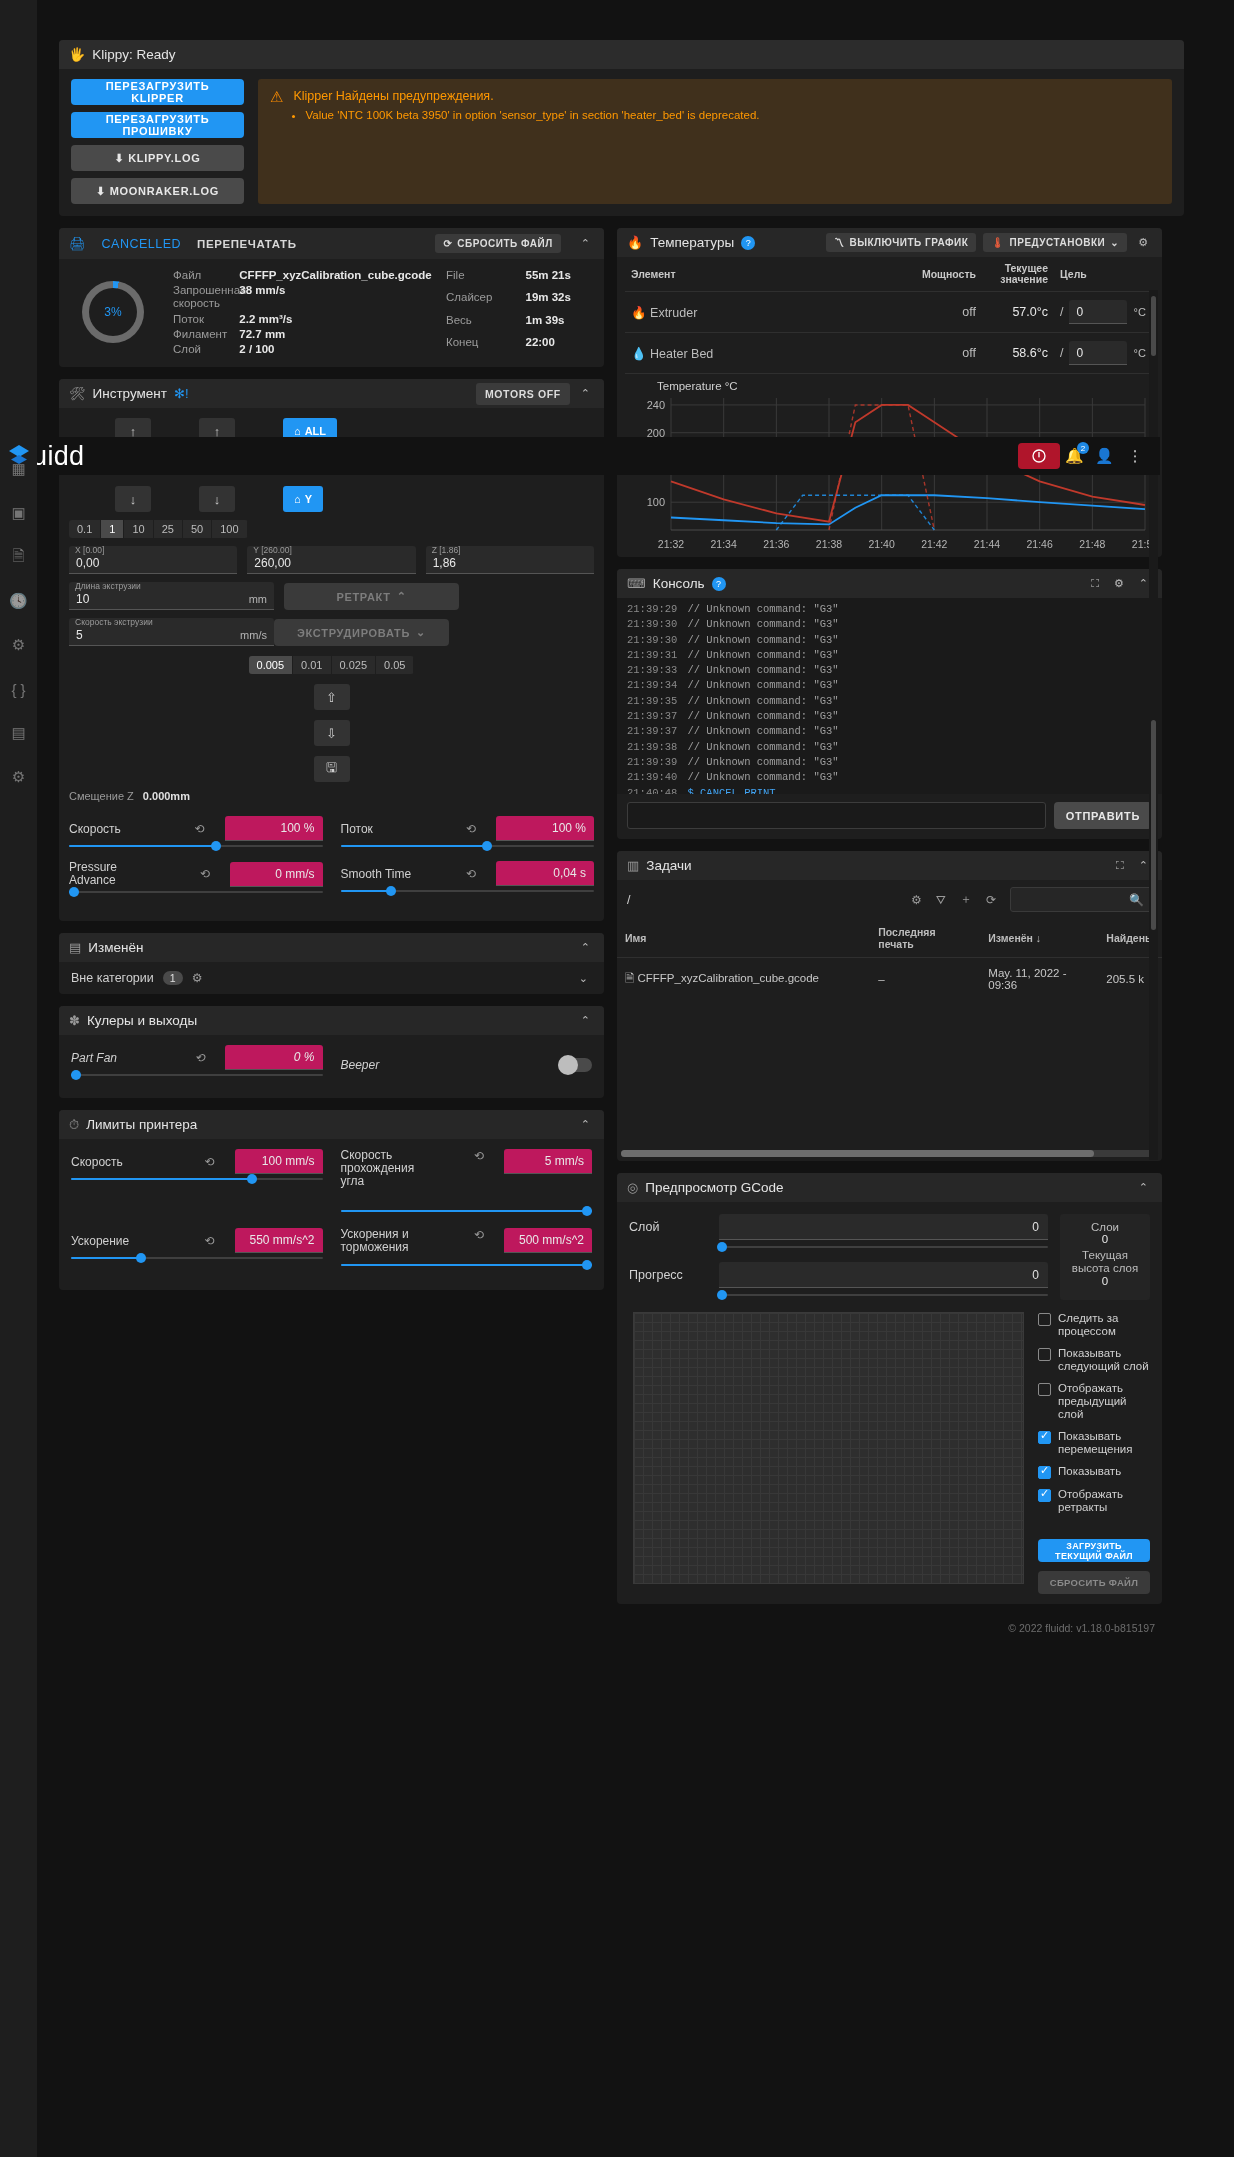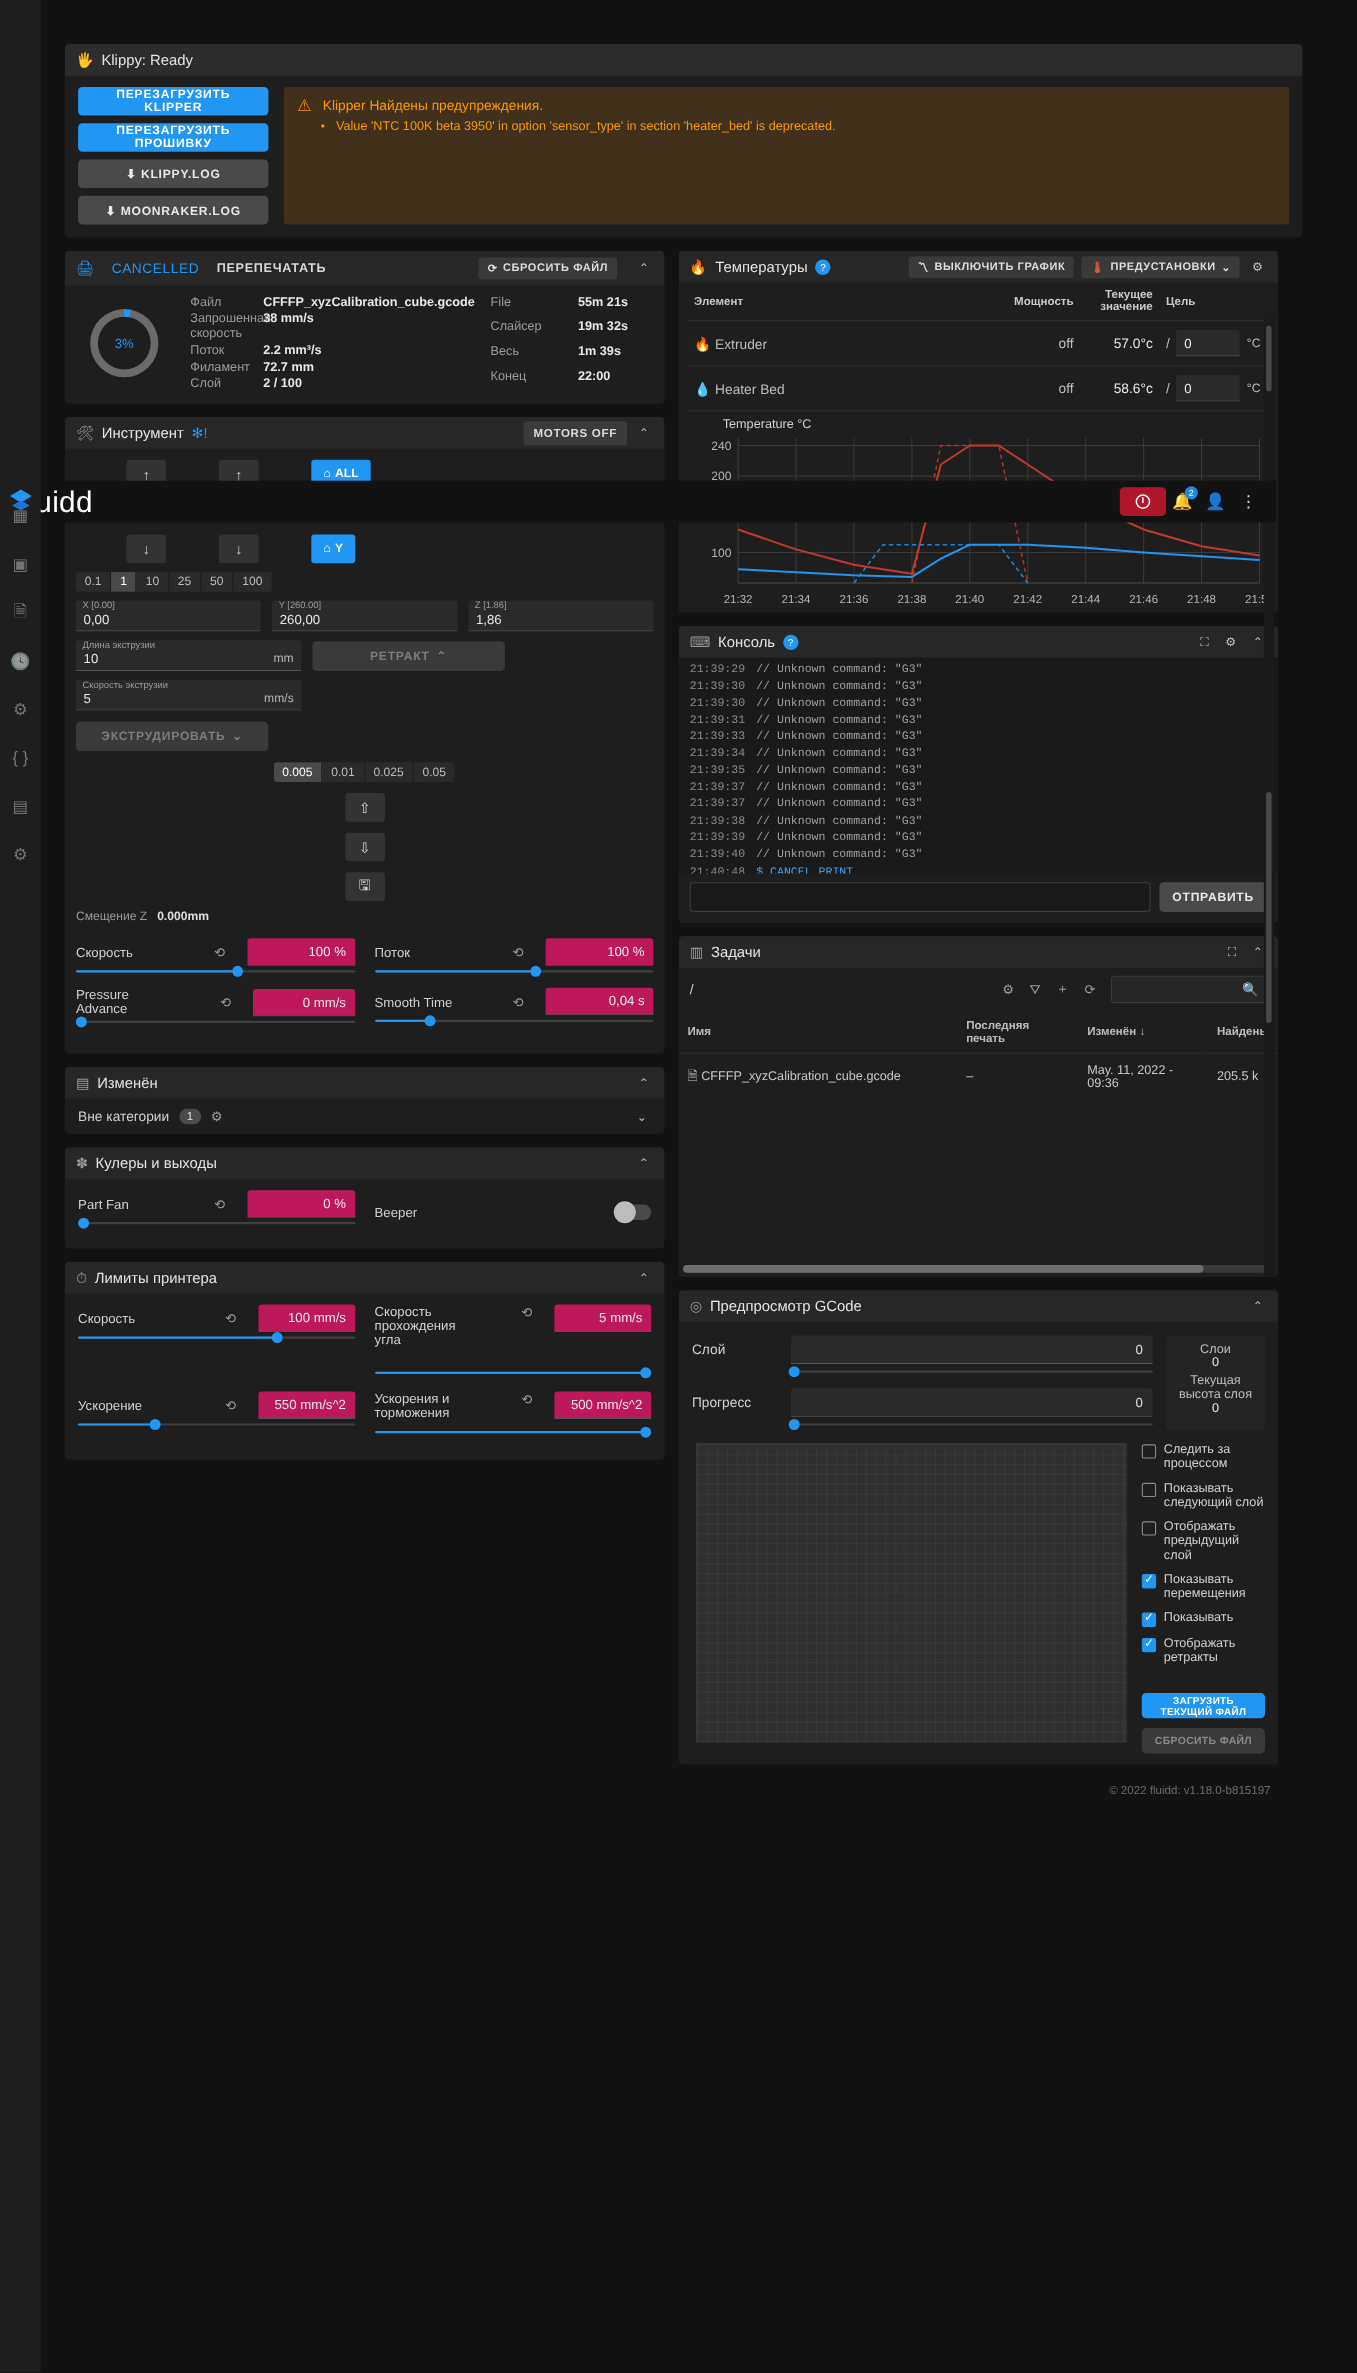--- a/index.html
+++ b/index.html
@@ -292,21 +292,21 @@
               <div class="lbl">Длина экструзии</div>
               <div class="val">10</div>
               <div class="suf">mm</div>
             </div>
             <div class="btn btn-dark" style="width:175px;display:flex;align-items:center;justify-content:center;gap:6px;height:27px;color:#7d7d7d;">
               <span>РЕТРАКТ</span>
                   <span>⌃</span>
             </div>
           </div>
 
-          <div style="display:flex;gap:10px;padding:4px 10px;align-items:flex-start;flex-direction:column;">
+          <div style="display:flex;padding:4px 10px;align-items:flex-end;">
             <div class="field" style="width:205px">
               <div class="lbl">Скорость экструзии</div>
               <div class="val">5</div>
               <div class="suf">mm/s</div>
             </div>
             <div class="btn btn-dark" style="width:175px;display:flex;align-items:center;justify-content:center;gap:6px;height:27px;color:#7d7d7d;">
               <span>ЭКСТРУДИРОВАТЬ</span>
                   <span>⌄</span>
             </div>
           </div>
@@ -406,21 +406,21 @@
         </div>
       </div>
 
       <div class="card">
         <div class="card-title">
           <span class="ico">✽</span>
           <span>Кулеры и выходы</span>
           <span class="ttl-spacer"></span>
           <span class="chev">⌃</span>
         </div>
-        <div style="display:flex;gap:18px;padding:10px 12px 14px 12px;">
+        <div style="display:flex;gap:18px;padding:10px 12px 14px 12px;font-style:italic;">
           <div style="flex:1">
             <div class="ctrl-row">
               <span class="ctrl-lbl">Part Fan</span>
               <span class="ttl-spacer"></span>
               <span class="reset-ico">⟲</span>
               <div class="num-field" style="width:98px">0 %</div>
             </div>
             <div class="slider-wrap">
                   <div class="track">
                     <div class="fill" style="width:2%"></div>

